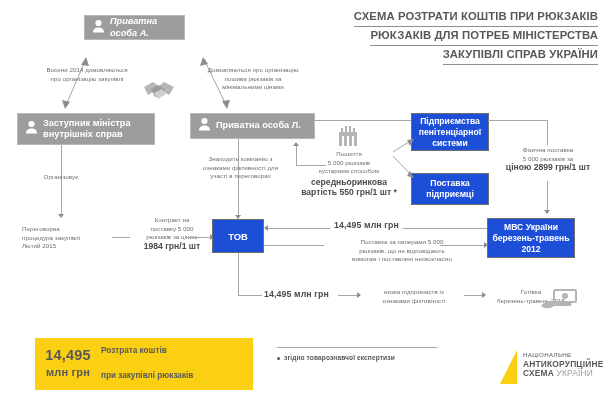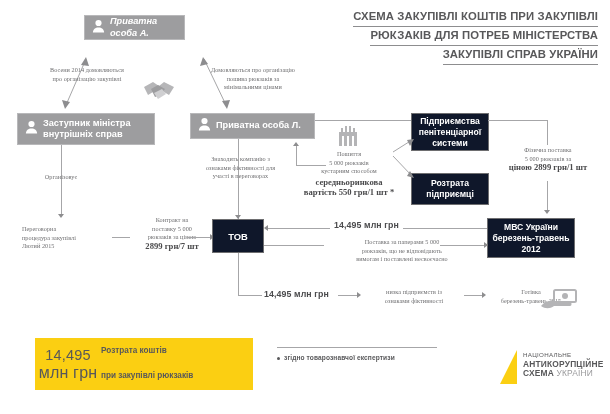--- a/index.html
+++ b/index.html
@@ -40,42 +40,41 @@
     font-size: 9.2px;
     font-weight: bold;
     line-height: 11.5px;
   }
   .pbox .ico { flex: 0 0 auto; margin: 0 5px 0 7px; }
   .pbox .lbl { padding-right: 8px; }
 
   
   .obox {
     position: absolute;
-    background: #0f172a;
+    background: #1d4ed8;
     border: 1px solid #6e6e70;
     display: flex;
     align-items: center;
     justify-content: center;
     text-align: center;
     color: #ffffff;
     font-size: 8.6px;
     font-weight: bold;
     line-height: 11px;
     padding: 2px;
   }
 
   
   .note {
     position: absolute;
     color: #6f6f71;
     font-size: 6.2px;
     line-height: 8.6px;
     text-align: center;
     letter-spacing: 0.05px;
-    font-family: Liberation Serif, serif;
   }
   .note.left { text-align: left; }
   .note b, .big {
     font-size: 8.6px;
     font-weight: bold;
     color: #4b4b4d;
     letter-spacing: 0;
   }
   .amount {
     position: absolute;
@@ -104,25 +103,25 @@
     width: 218px; height: 52px;
     background: #fbcf12;
     display: flex;
     align-items: center;
   }
   .summary .num {
     flex: 0 0 66px;
     text-align: center;
     color: #58585a;
     font-size: 14.5px;
-    font-weight: normal;
+    font-weight: bold;
     line-height: 17px;
     letter-spacing: 0.2px;
   }
-  .summary .num .u { font-size: 16px; display: block; }
+  .summary .num .u { font-size: 11px; display: block; }
   .summary .txt {
     color: #58585a;
     font-size: 8.2px;
     font-weight: bold;
     line-height: 12.6px;
   }
 
   
   .footnote {
     position: absolute;
@@ -152,21 +151,21 @@
   .logo .w2 { font-size: 8.4px; font-weight: bold; letter-spacing: 0.2px; }
   .logo .w3 { font-size: 8.4px; font-weight: bold; letter-spacing: 0.2px; }
   .logo .w3 .lt { font-weight: normal; color: #9a9a9c; }
 </style>
 </head>
 <body>
 
 <div id="stage">
 
   <div class="title">
-    <span>СХЕМА ЗАКУПІВЛІ КОШТІВ ПРИ ЗАКУПІВЛІ</span><br>
+    <span>СХЕМА РОЗТРАТИ КОШТІВ ПРИ РЮКЗАКІВ</span><br>
     <span>РЮКЗАКІВ ДЛЯ ПОТРЕБ МІНІСТЕРСТВА</span><br>
     <span>ЗАКУПІВЛІ СПРАВ УКРАЇНИ</span>
   </div>
 
   <div class="pbox" style="left:84px; top:15px; width:101px; height:25px;font-style:italic;">
     <span class="ico">
       <svg width="13" height="14" viewBox="0 0 13 14">
           <circle cx="6.5" cy="4" r="3.1" fill="#fff"></circle>
           <path d="M0.9 13.5c0-3.1 2.5-5 5.6-5s5.6 1.9 5.6 5z" fill="#fff"></path>
         </svg>
@@ -240,21 +239,21 @@
     <span>процедура закупівлі</span><br>
     <span>Лютий 2015</span>
   </div>
 
   <div class="ln lnh" style="left:112px; top:237px; width:18px;"></div>
 
   <div class="note" style="left:130px; top:216px; width:84px;">
     <span>Контракт на</span><br>
     <span>поставку 5 000</span><br>
     <span>рюкзаків за ціною</span><br>
-    <b>2899 грн/7 шт</b>
+    <b>1984 грн/1 шт</b>
   </div>
 
   <div class="ln lnh" style="left:188px; top:237px; width:24px;"></div>
   <div class="arrow ar-right" style="left:210px; top:234px;"></div>
 
   <div class="ln lnv" style="left:238px; top:139px; height:80px;"></div>
   <div class="arrow ar-down" style="left:235px; top:215px;"></div>
   <div class="note" style="left:188px; top:155px; width:105px;">
     <span>Знаходить компанію з</span><br>
     <span>ознаками фіктивності для</span><br>
@@ -291,21 +290,21 @@
 
   <div class="obox" style="left:411px; top:113px; width:78px; height:38px;">
     <span>
       <span>Підприємства</span><br>
       <span>пенітенціарної</span><br>
       <span>системи</span>
     </span>
   </div>
   <div class="obox" style="left:411px; top:173px; width:78px; height:32px;">
     <span>
-      <span>Розтрата</span><br>
+      <span>Поставка</span><br>
       <span>підприємці</span>
     </span>
   </div>
 
   <div>
     <svg style="position:absolute; left:392px; top:138px;" width="24" height="46">
       <line x1="1" y1="14" x2="20" y2="2" stroke="#a6a6a8" stroke-width="1"></line>
       <polygon points="22,1 15,2 18,8" fill="#8d8d8f"></polygon>
       <line x1="1" y1="18" x2="20" y2="38" stroke="#a6a6a8" stroke-width="1"></line>
       <polygon points="22,40 15,38 18,33" fill="#8d8d8f"></polygon>

